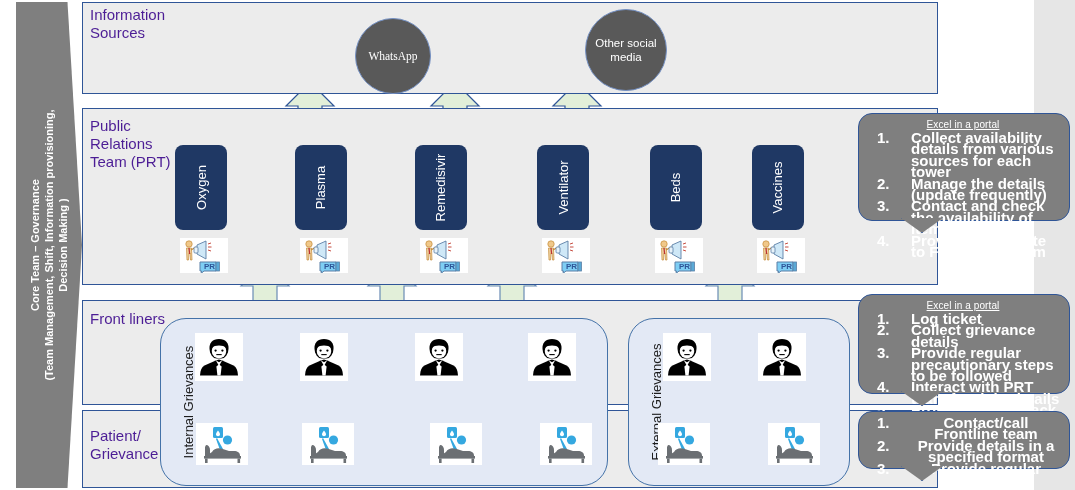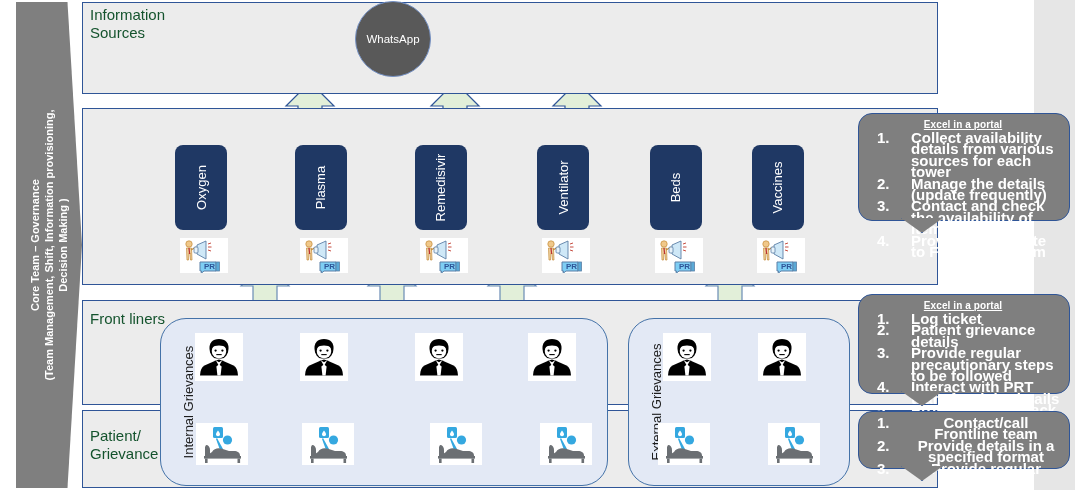--- a/index.html
+++ b/index.html
@@ -36,21 +36,21 @@
   .panel{
     position:absolute;
     background:#ececec;
     border:1.5px solid #2f5597;
     box-sizing:border-box;
   }
   .panel-title{
     position:absolute;
     left:8px;
     font-size:15px;
-    color:#14532d;
+    color:#4c1d95;
     line-height:18px;
   }
   #panel-info{left:82px;top:2px;width:856px;height:92px;}
   #panel-prt{left:82px;top:108px;width:856px;height:177px;}
   #panel-front{left:82px;top:300px;width:856px;height:105px;}
   #panel-patient{left:82px;top:410px;width:856px;height:78px;}
 
   
   .circle{
     position:absolute;
@@ -122,21 +122,21 @@
   .callout{
     position:absolute;
     background:#7f7f7f;
     border:1.2px solid #2f5597;
     border-radius:14px;
     color:#ffffff;
     box-sizing:border-box;
     padding:5px 8px 7px 6px;
   }
   .callout .ctitle{
-    text-align:center;font-size:10px;font-weight:bold;
+    text-align:center;font-size:10px;font-weight:normal;
     text-decoration:underline;margin-bottom:2px;letter-spacing:.1px;
   }
   .callout ol{margin:0;padding:0;list-style:none;counter-reset:ci;}
   .callout ol li{
     counter-increment:ci;
     position:relative;
     font-size:15px;line-height:11.4px;
     padding-left:46px;
     margin-bottom:0px;
     font-weight:bold;
@@ -217,30 +217,38 @@
 
   <div class="panel" id="panel-info"></div>
   <div class="panel" id="panel-prt"></div>
   <div class="panel" id="panel-front"></div>
   <div class="panel" id="panel-patient"></div>
 
   <div class="panel-title" style="left:90px;top:6px;">
     <div>Information</div>
       <div>Sources</div>
   </div>
+  <div class="panel-title" style="left:90px;top:117px;">
+    <div>Public</div>
+      <div>Relations</div>
+      <div>Team (PRT)</div>
+  </div>
   <div class="panel-title" style="left:90px;top:310px;">
     <div>Front liners</div>
   </div>
   <div class="panel-title" style="left:90px;top:427px;">
     <div>Patient/</div>
       <div>Grievance</div>
   </div>
 
-  <div class="circle" style="left:355px;top:1px;width:76px;height:76px;">
+  <div class="circle" style="left:355px;top:18px;width:76px;height:76px;font-family:Liberation Serif, serif;">
     <span>WhatsApp</span>
+  </div>
+  <div class="circle" style="left:585px;top:9px;width:82px;height:82px;">
+    <span>Other social media</span>
   </div>
 
   <div class="prt-box" style="left:175px;top:145px;">
     <span class="vlabel">Oxygen</span>
   </div>
 
   <div class="prt-box" style="left:295px;top:145px;">
     <span class="vlabel">Plasma</span>
   </div>
 
@@ -530,21 +538,21 @@
       <li>Contact and check the availability of item</li>
       <li>Provide the update to  Front liner Team</li>
     </ol>
     <div class="tail"></div>
   </div>
 
   <div class="callout" id="callout-front">
     <div class="ctitle">Excel in a portal</div>
     <ol>
       <li>Log ticket</li>
-      <li>Patient grievance details</li>
+      <li>Collect grievance details</li>
       <li>Provide regular precautionary steps to be followed</li>
       <li>Interact with PRT team for right details</li>
       <li>Provide details back to patient</li>
     </ol>
     <div class="tail"></div>
   </div>
 
   <div class="callout" id="callout-patient">
     <ol>
       <li>Contact/call Frontline team</li>

